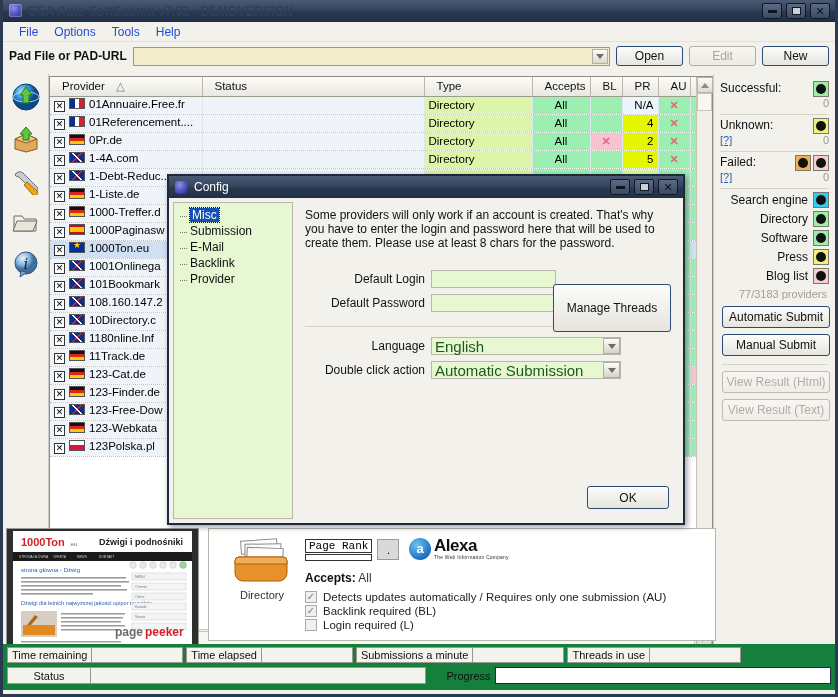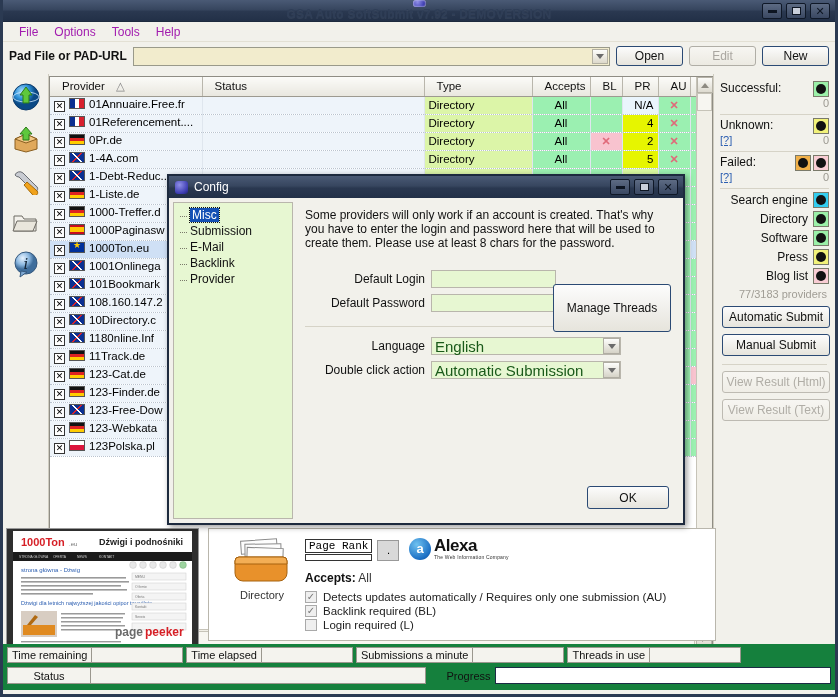--- a/index.html
+++ b/index.html
@@ -17,21 +17,20 @@
     position:absolute; left:0; top:0; width:838px; height:697px;
     background:#f2f1eb;
     border:3px solid #2b3a52;
     border-top:none;
   }
   #titlebar{
     height:22px;
     background:linear-gradient(to bottom,#4a5a75 0%,#37465f 45%,#2a3850 55%,#223047 100%);
     display:flex; align-items:center; position:relative;
     border-bottom:1px solid #1d2a3e;
-    flex-direction:column;
   }
   #titlebar .tb-icon{
     width:13px;height:13px;margin-left:6px;margin-right:6px;border-radius:3px;
     background:radial-gradient(circle at 35% 30%, #8f8fe8, #3b3bb0 70%, #23236e);
     box-shadow:inset 0 0 2px #fff;
   }
   #titlebar .tb-title{
     color:#2f3e57; font-size:12px; font-weight:bold; letter-spacing:.2px;
     text-shadow:0 1px 0 rgba(255,255,255,0.06);
   }
@@ -44,21 +43,21 @@
   }
   .win-btn i{ display:block; width:9px;height:8px;border:1px solid #0d1522;background:#c9cfdb;}
   .win-btn.min i{ height:3px;border-top:none;border-left:none;border-right:none;border-bottom:3px solid #0d1522;background:none;width:9px;}
   .win-btn.close b{ font-style:normal;font-weight:bold;color:#0d1522;font-size:11px;font-family:"DejaVu Sans",sans-serif;}
 
   
   #menubar{
     height:20px;background:#f2f1eb;display:flex;align-items:center;
     padding-left:8px; border-bottom:1px solid #e3e0d4;
   }
-  #menubar .mi{ padding:2px 8px; font-size:12px; color:#a21caf; }
+  #menubar .mi{ padding:2px 8px; font-size:12px; color:#1d4ed8; }
 
   
   #padrow{ height:28px;display:flex;align-items:center;padding:0 6px;gap:6px;background:#f2f1eb;}
   #padlabel{ font-size:12px;font-weight:bold;color:#111; white-space:nowrap;}
   #padcombo{
     flex:1; height:19px; background:#f2eccd; border:1px solid #9a9a8a;
     display:flex; align-items:center; position:relative;
   }
   #padcombo .arrow{
     position:absolute;right:1px;top:1px;width:16px;height:15px;
@@ -157,21 +156,21 @@
     border:1px solid #2b4a74;border-radius:3px;color:#111;
     display:flex;align-items:center;justify-content:center;
   }
   .rbtn.disabled{ color:#b0ada6;border-color:#bdbab2;background:linear-gradient(to bottom,#f7f6f2,#efede6);}
   .rsep{ border-top:1px solid #d6d3c7; margin:8px 2px 2px 2px;}
   #previewbar{ position:absolute;left:3px;top:528px;width:820px;height:125px;display:flex;gap:4px;}
   #thumb{ width:193px;height:120px;border:1px solid #999;background:#fff;overflow:hidden;position:relative;}
   #infopanel{ position:absolute;left:202px;top:0;width:508px;height:113px;border:1px solid #b9b6ac;background:#fff;}
   .diricon-wrap{ position:absolute;left:14px;top:8px;width:78px;text-align:center;}
   .dirlabel{ font-size:11px;color:#333;margin-top:2px;}
-  .pr-box{ position:absolute;left:96px;top:10px;display:flex;align-items:center;gap:5px;}
+  .pr-box{ position:absolute;left:96px;top:10px;display:flex;align-items:flex-start;gap:5px;}
   .pr-label{ border:1px solid #333;font-family:"Liberation Mono",monospace;font-size:11px;padding:0 3px;background:#fff;}
   .pr-bar{ border:1px solid #333;height:7px;background:#fff;margin-top:1px;}
   .pr-val{ width:22px;height:21px;border:1px solid #999;background:#d9d9d9;display:flex;align-items:center;justify-content:center;font-size:11px;}
   .alexa{ position:absolute;left:200px;top:8px;display:flex;align-items:center;gap:3px;}
   .alexa-circle{ width:22px;height:22px;border-radius:50%;background:radial-gradient(circle at 35% 30%,#6fc2f0,#1c6fc4 70%,#0c3f80);color:#fff;font-weight:bold;font-size:13px;display:flex;align-items:center;justify-content:center;}
   .alexa-txt{ font-weight:bold;font-size:17px;color:#111;letter-spacing:-0.5px;line-height:1;}
   .alexa-sub{ font-size:5px;color:#333;letter-spacing:.2px;}
   .accepts{ position:absolute;left:96px;top:42px;font-size:12px;}
   .accepts b{ color:#111;}
   .accepts span{ color:#333;}

